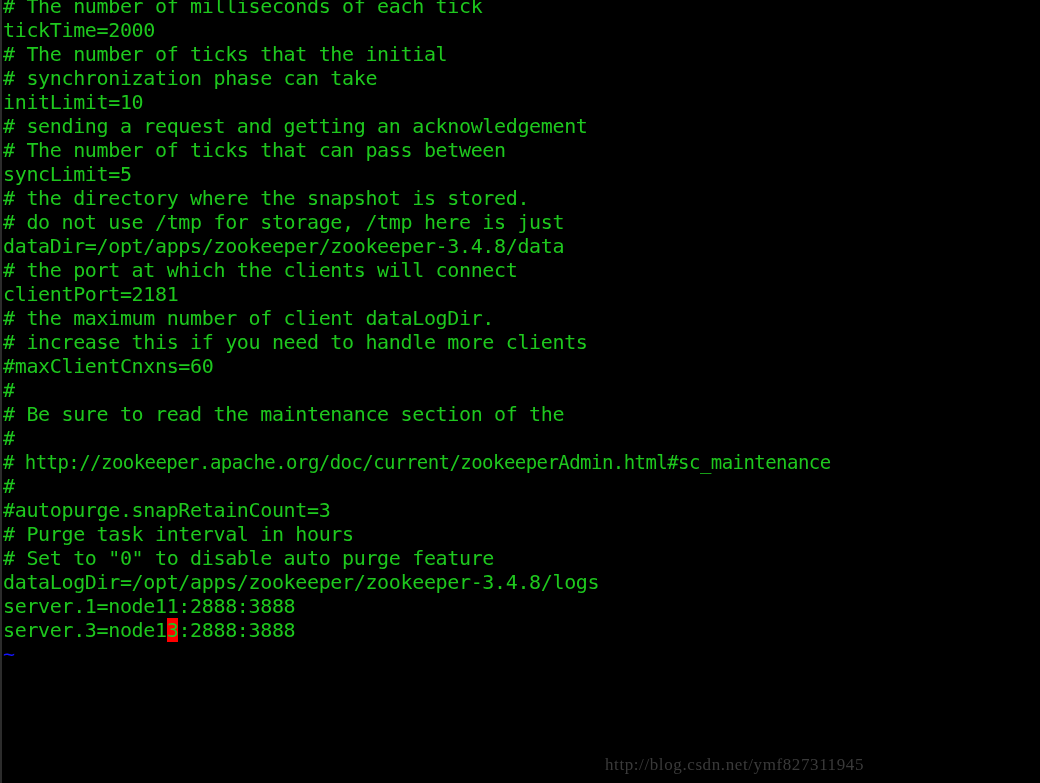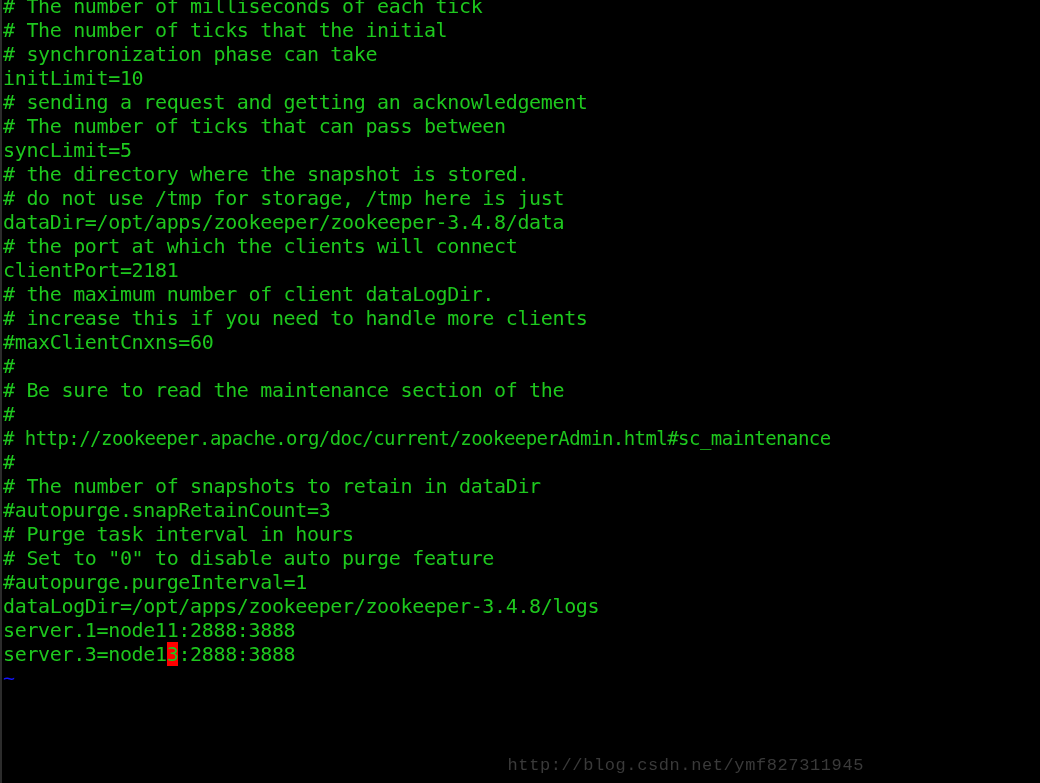--- a/index.html
+++ b/index.html
@@ -71,59 +71,58 @@
     display: inline;
   }
 
   .watermark {
     position: absolute;
     right: 12px;
     bottom: 8px;
     color: #3a3a3a;
     font-size: 17px;
     letter-spacing: 0.6px;
-    font-family: Liberation Mono, monospace;
+    font-family: Liberation Serif, serif;
     white-space: pre;
     z-index: 4;
   }
 </style>
 </head>
 <body>
 
 <div id="terminal">
 
   <div class="edge-gutter"></div>
 
   <div class="buffer" id="buffer">
 
     <div class="line"># The number of milliseconds of each tick</div>
+      <div class="line">tickTime=2000</div>
       <div class="line"># The number of ticks that the initial</div>
       <div class="line"># synchronization phase can take</div>
       <div class="line">initLimit=10</div>
       <div class="line"># sending a request and getting an acknowledgement</div>
       <div class="line"># The number of ticks that can pass between</div>
       <div class="line">syncLimit=5</div>
       <div class="line"># the directory where the snapshot is stored.</div>
       <div class="line"># do not use /tmp for storage, /tmp here is just</div>
       <div class="line">dataDir=/opt/apps/zookeeper/zookeeper-3.4.8/data</div>
       <div class="line"># the port at which the clients will connect</div>
       <div class="line">clientPort=2181</div>
       <div class="line"># the maximum number of client dataLogDir.</div>
       <div class="line"># increase this if you need to handle more clients</div>
       <div class="line">#maxClientCnxns=60</div>
       <div class="line">#</div>
       <div class="line"># Be sure to read the maintenance section of the</div>
       <div class="line">#</div>
       <div class="line condensed"># http://zookeeper.apache.org/doc/current/zookeeperAdmin.html#sc_maintenance</div>
       <div class="line">#</div>
-      <div class="line"># The number of snapshots to retain in dataDir</div>
       <div class="line">#autopurge.snapRetainCount=3</div>
       <div class="line"># Purge task interval in hours</div>
       <div class="line"># Set to "0" to disable auto purge feature</div>
-      <div class="line">#autopurge.purgeInterval=1</div>
       <div class="line">dataLogDir=/opt/apps/zookeeper/zookeeper-3.4.8/logs</div>
       <div class="line">server.1=node11:2888:3888</div>
       <div class="line" id="cursor-line"><span>server.3=node1</span><span class="cursor-cell">3</span><span>:2888:3888</span></div>
 
     <div class="line tilde">~</div>
   </div>
 
   <div class="watermark">http://blog.csdn.net/ymf827311945</div>
 
 </div>

